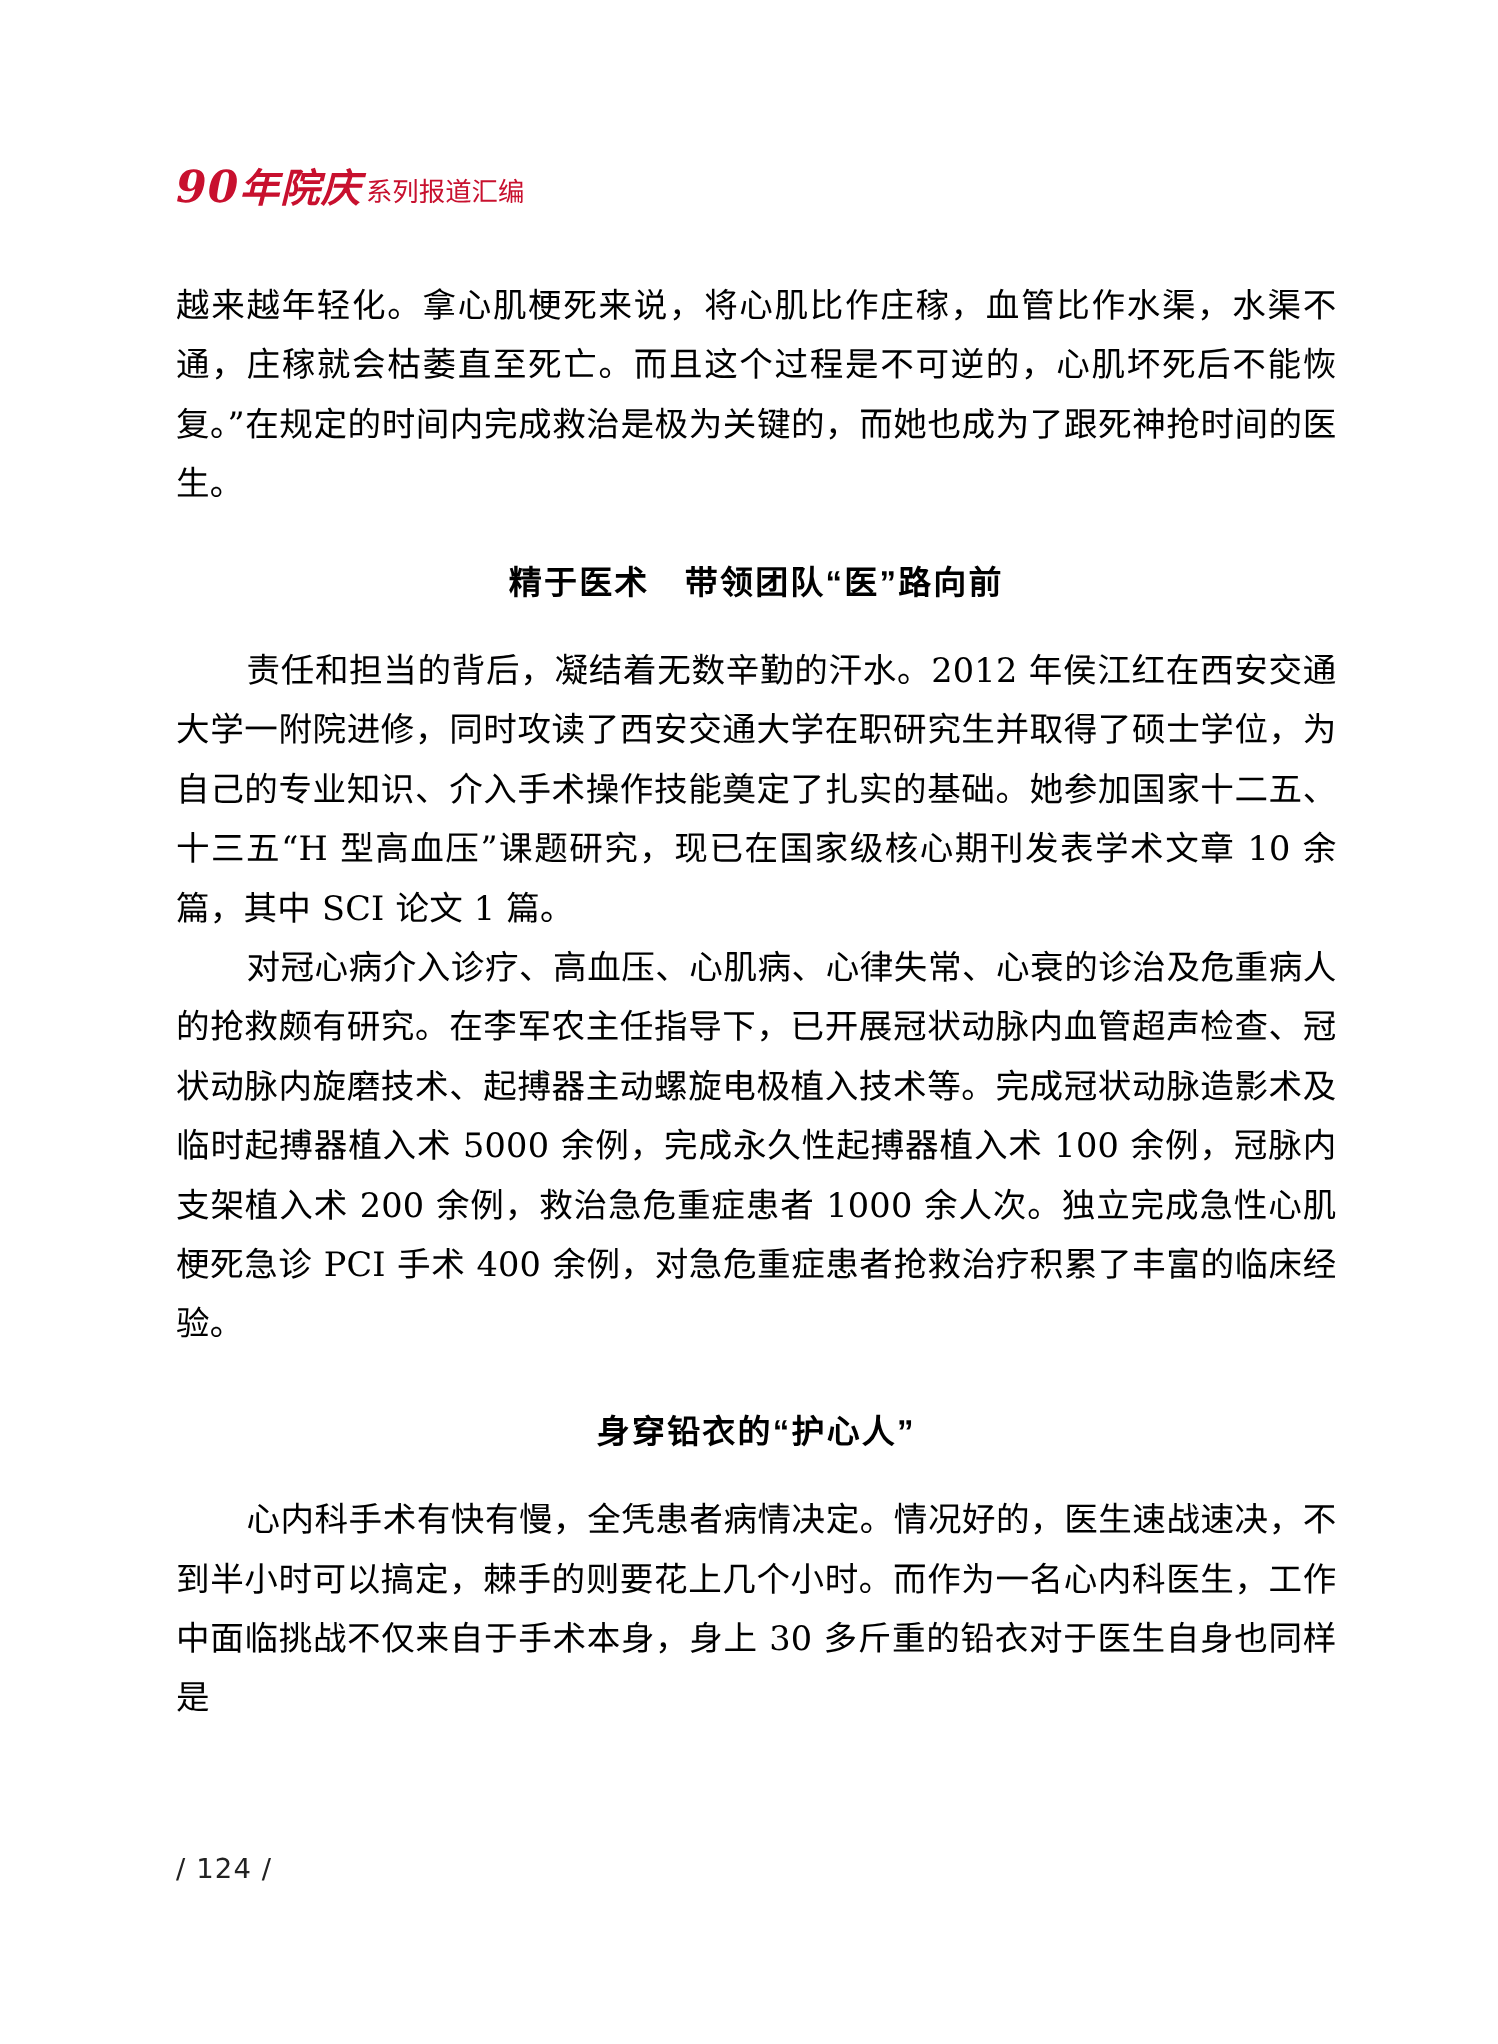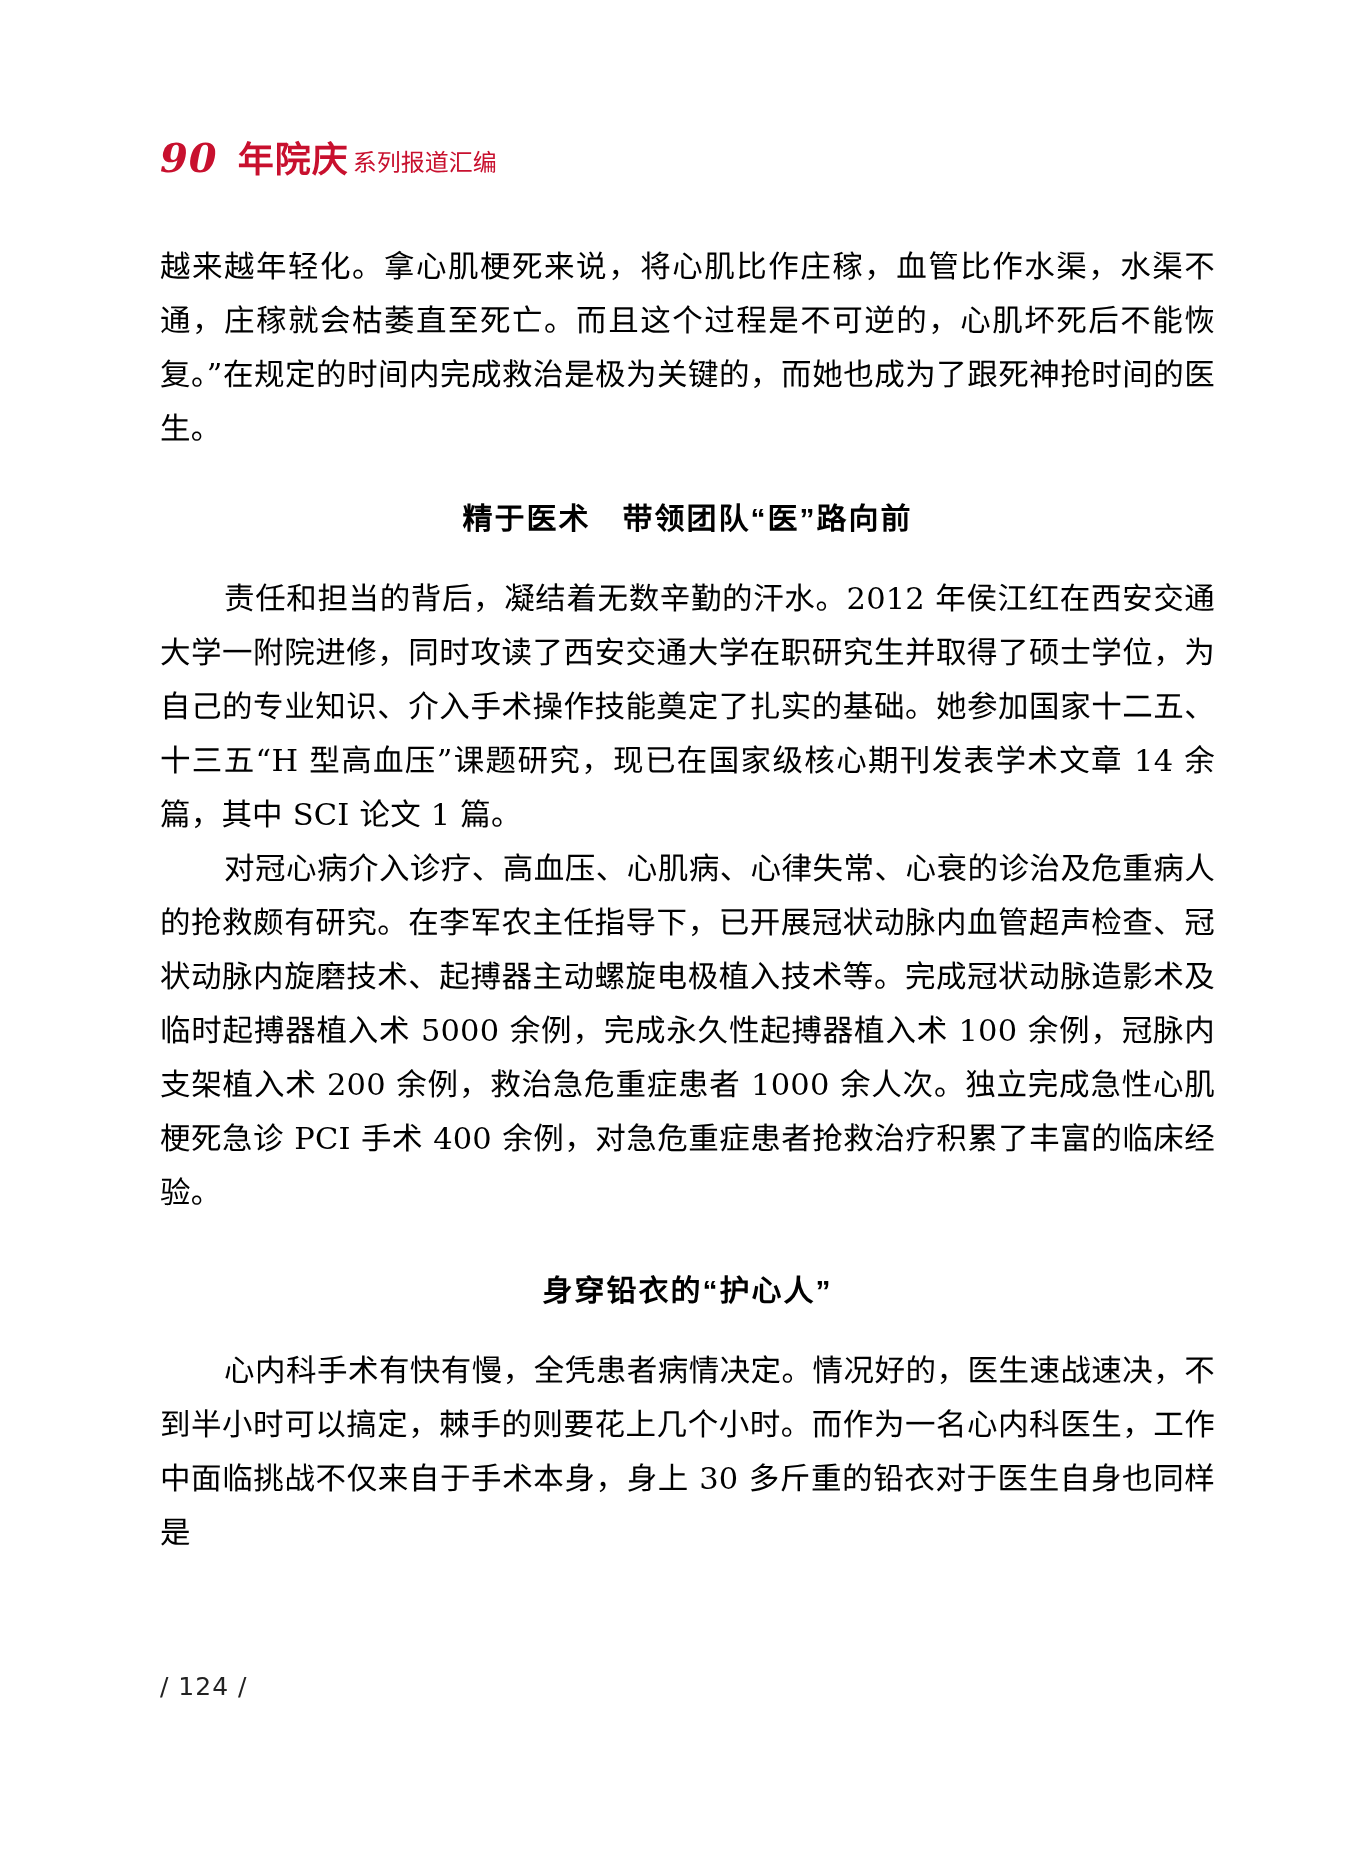--- a/index.html
+++ b/index.html
@@ -11,21 +11,21 @@
   body {
     width: 1362px;
     height: 1858px;
     font-family: "DejaVu Serif", "Liberation Serif", serif;
     color: #000000;
     position: relative;
     overflow: hidden;
   }
   .page {
     position: absolute;
-    top: 0;
+    top: 12px;
     left: 0;
     width: 1362px;
     height: 1819px;
     box-sizing: border-box;
   }
 
   
   .header {
     position: absolute;
     left: 160px;
@@ -40,22 +40,23 @@
     font-family: "DejaVu Serif", "Liberation Serif", serif;
     font-size: 40px;
     font-weight: 700;
     font-style: italic;
     color: #c8102e;
     letter-spacing: 1px;
   }
   .header .big-cn {
     font-size: 36px;
     font-weight: 700;
+    font-style: italic;
     color: #c8102e;
-    margin-left: 20px;
+    margin-left: 0;
     letter-spacing: 1px;
   }
   .header .rest {
     font-size: 24px;
     color: #c8102e;
     margin-left: 4px;
     letter-spacing: 0px;
     position: relative;
     top: -1px;
   }
@@ -116,21 +117,21 @@
   </div>
 
   <div class="content">
 
     <p class="para">越来越年轻化。拿心肌梗死来说，将心肌比作庄稼，血管比作水渠，水渠不通，庄稼就会枯萎直至死亡。而且这个过程是不可逆的，心肌坏死后不能恢复。”在规定的时间内完成救治是极为关键的，而她也成为了跟死神抢时间的医生。</p>
 
     <div class="sec-wrap-1">
       <h2 class="section">精于医术　带领团队“医”路向前</h2>
     </div>
 
-    <p class="para indent">责任和担当的背后，凝结着无数辛勤的汗水。2012 年侯江红在西安交通大学一附院进修，同时攻读了西安交通大学在职研究生并取得了硕士学位，为自己的专业知识、介入手术操作技能奠定了扎实的基础。她参加国家十二五、十三五“H 型高血压”课题研究，现已在国家级核心期刊发表学术文章 14 余篇，其中 SCI 论文 1 篇。</p>
+    <p class="para indent">责任和担当的背后，凝结着无数辛勤的汗水。2012 年侯江红在西安交通大学一附院进修，同时攻读了西安交通大学在职研究生并取得了硕士学位，为自己的专业知识、介入手术操作技能奠定了扎实的基础。她参加国家十二五、十三五“H 型高血压”课题研究，现已在国家级核心期刊发表学术文章 10 余篇，其中 SCI 论文 1 篇。</p>
     <p class="para indent">对冠心病介入诊疗、高血压、心肌病、心律失常、心衰的诊治及危重病人的抢救颇有研究。在李军农主任指导下，已开展冠状动脉内血管超声检查、冠状动脉内旋磨技术、起搏器主动螺旋电极植入技术等。完成冠状动脉造影术及临时起搏器植入术 5000 余例，完成永久性起搏器植入术 100 余例，冠脉内支架植入术 200 余例，救治急危重症患者 1000 余人次。独立完成急性心肌梗死急诊 PCI 手术 400 余例，对急危重症患者抢救治疗积累了丰富的临床经验。</p>
 
     <div class="sec-wrap-2">
       <h2 class="section">身穿铅衣的“护心人”</h2>
     </div>
 
     <p class="para indent">心内科手术有快有慢，全凭患者病情决定。情况好的，医生速战速决，不到半小时可以搞定，棘手的则要花上几个小时。而作为一名心内科医生，工作中面临挑战不仅来自于手术本身，身上 30 多斤重的铅衣对于医生自身也同样是</p>
 
   </div>
 

